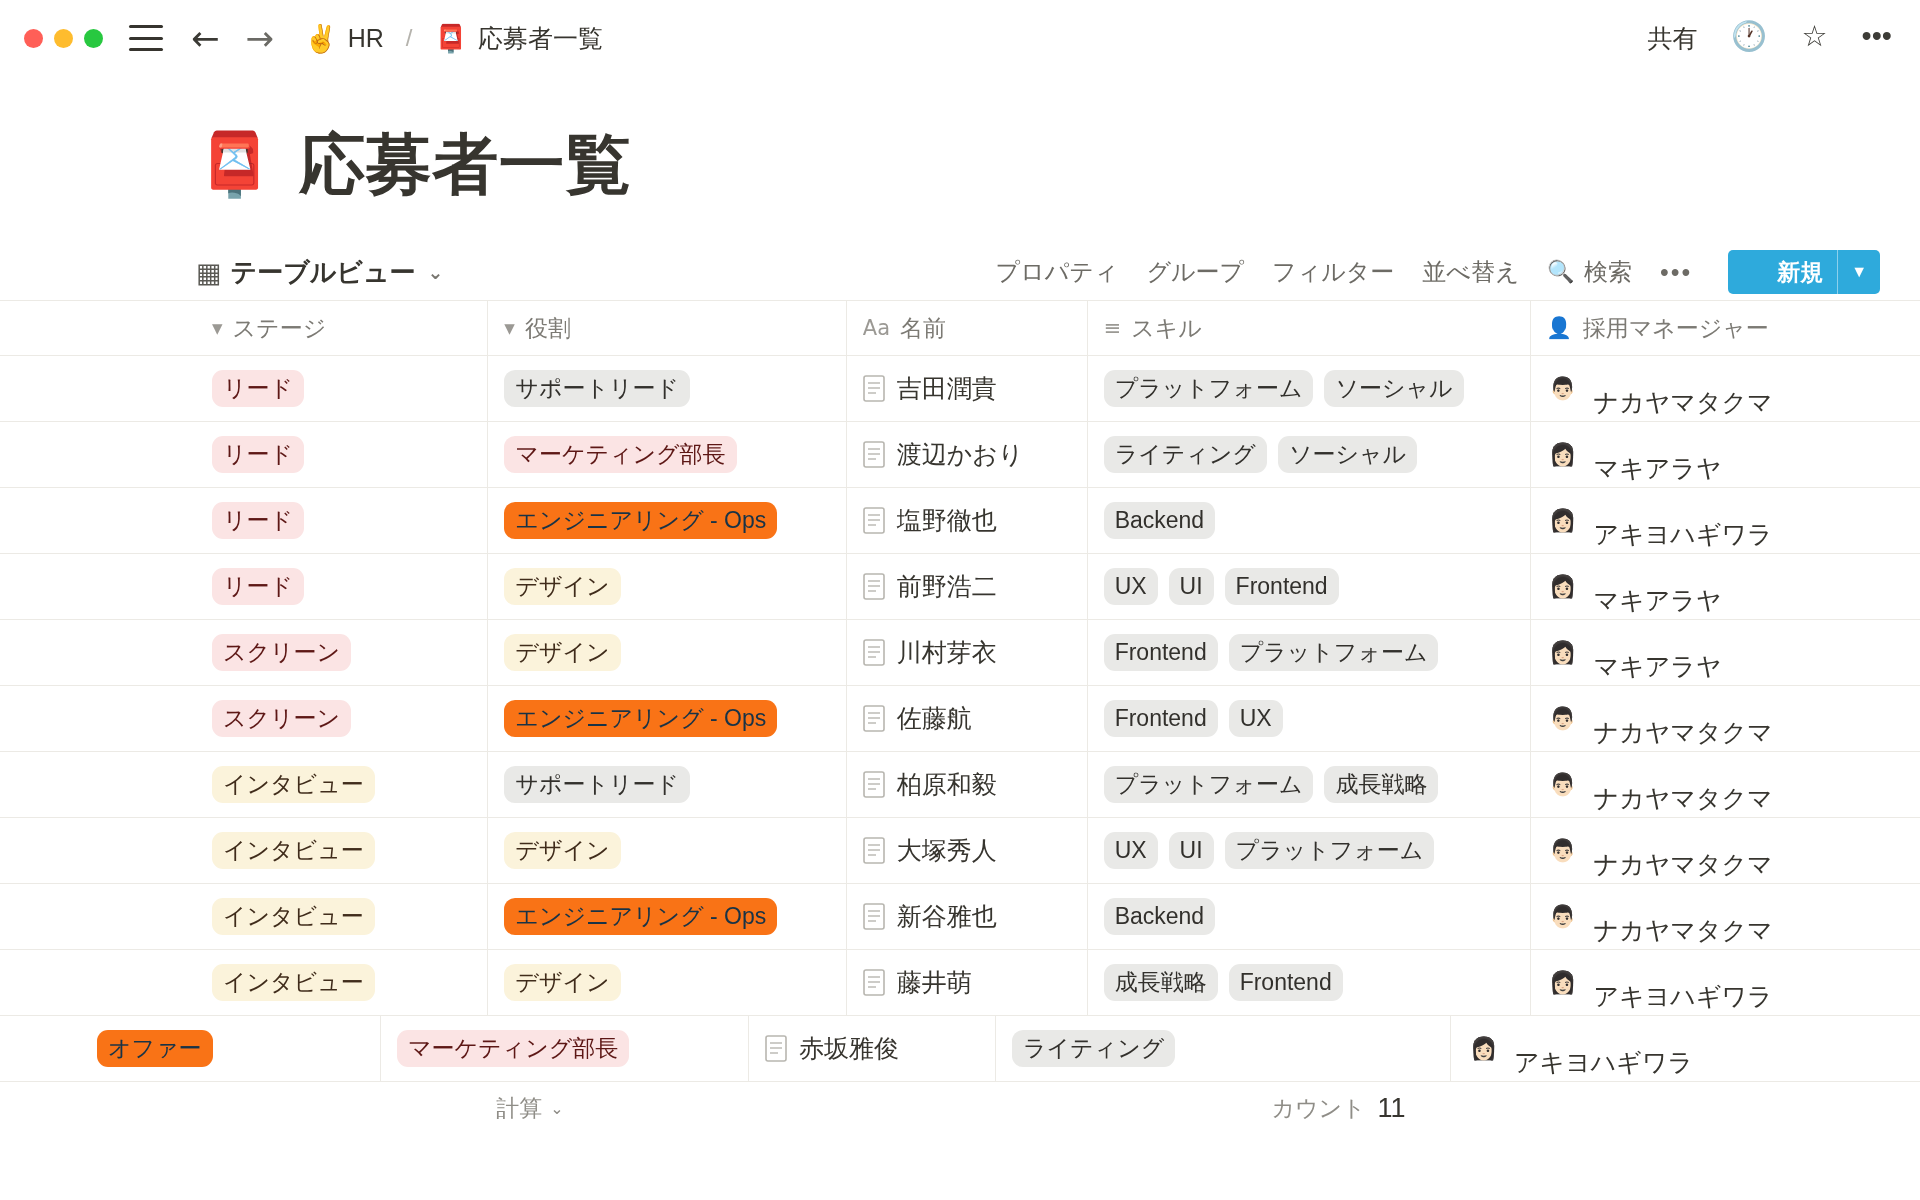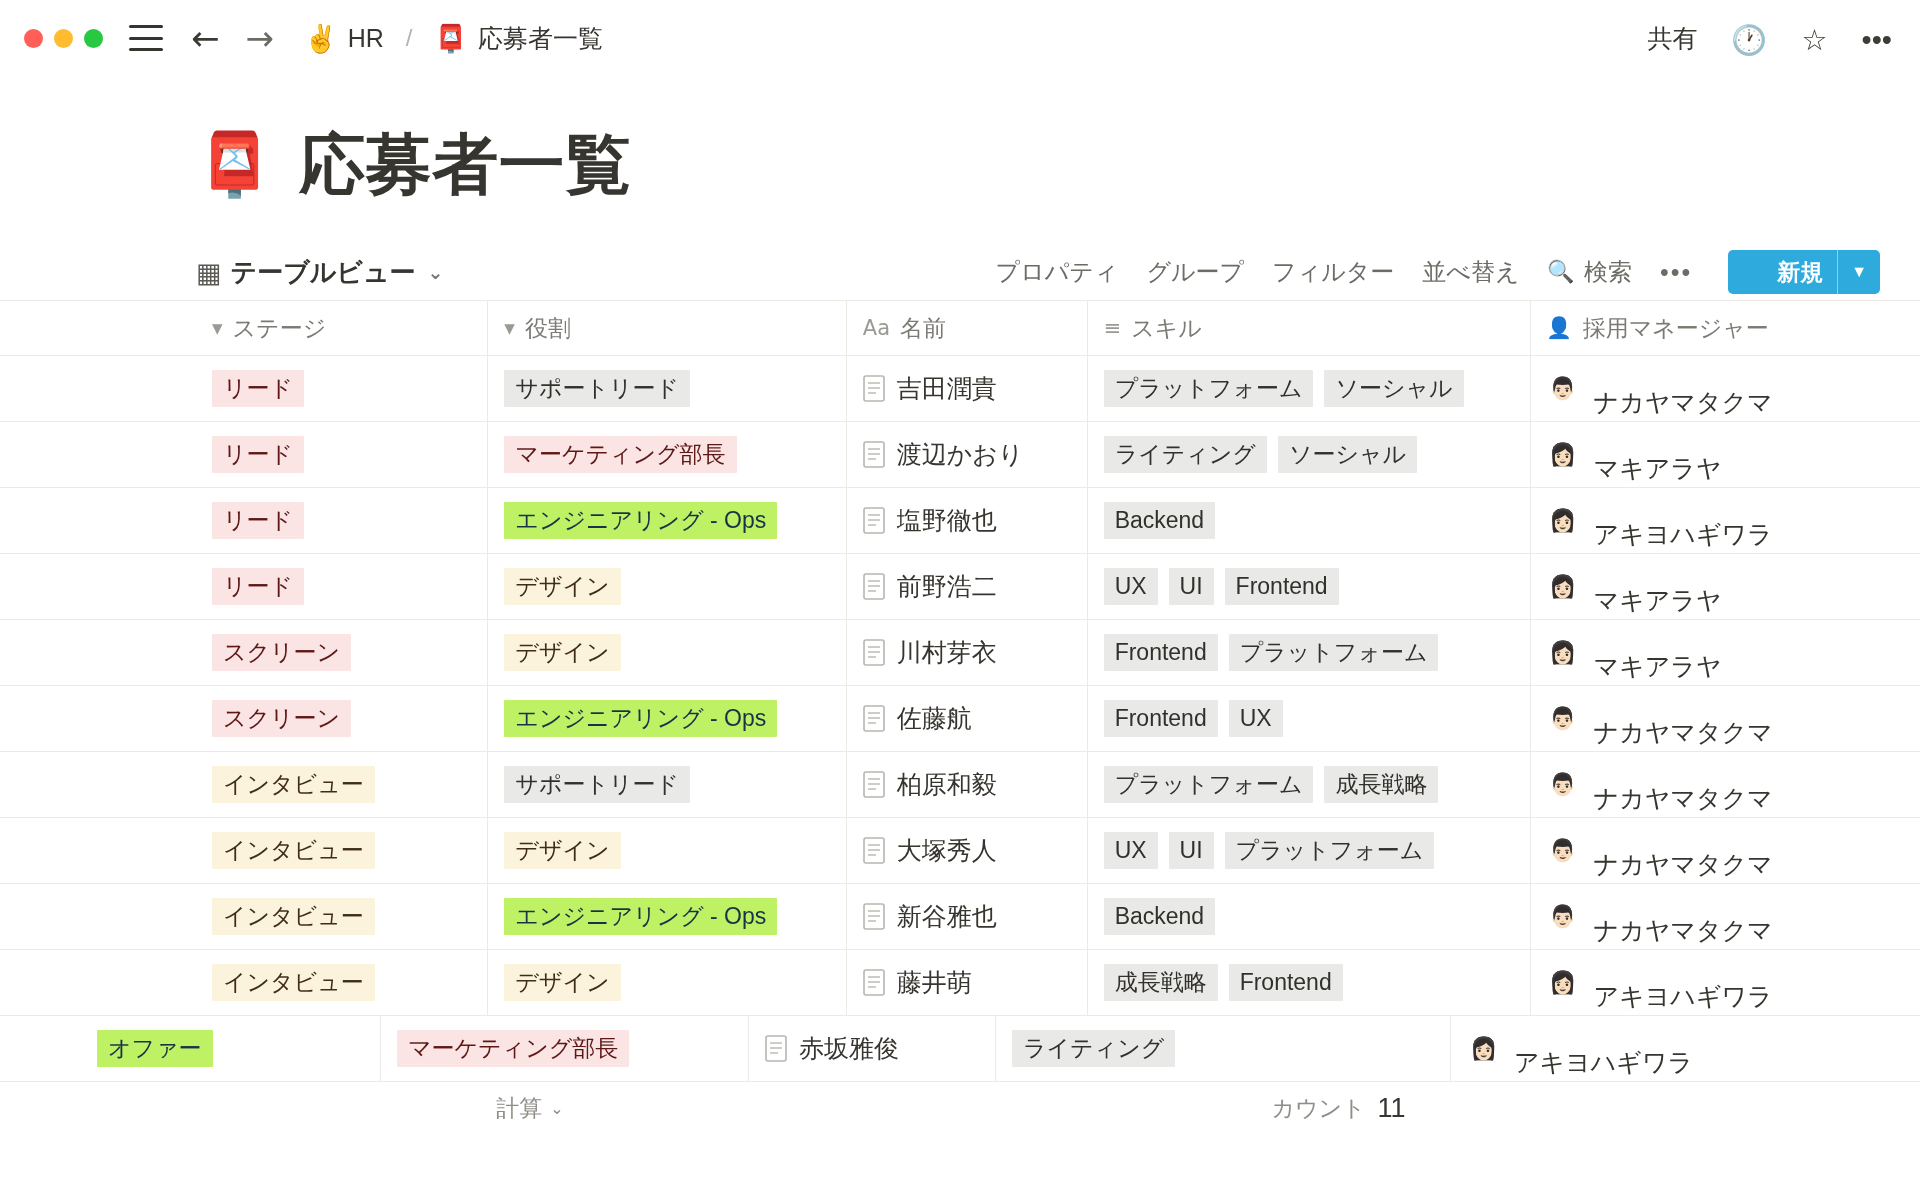--- a/index.html
+++ b/index.html
@@ -51,21 +51,21 @@
     display: flex; align-items: center; gap: 10px;
     font-size: 25px;
     color: #37352f;
   }
   .crumb .emoji { font-size: 27px; line-height: 1; font-family: "DejaVu Sans", sans-serif;}
   .crumb-sep { color: #b5b3ad; margin: 0 12px; font-size: 24px; }
   .crumb-text { font-size: 25px; }
 
   .spacer { flex: 1; }
 
-  .tb-right { display: flex; align-items: flex-end; gap: 34px; }
+  .tb-right { display: flex; align-items: flex-start; gap: 34px; }
   .tb-right .share { font-size: 25px; color: #37352f; }
   .tb-right .gl { font-size: 29px; color: #3d3c37; line-height: 1; }
 
   
   .page {
     padding: 0 0 0 196px;
   }
   .page-title {
     display: flex;
     align-items: center;
@@ -152,28 +152,28 @@
   .c-name   { width: 247px; }
   .c-skill  { width: 455px; }
   .c-mgr    { width: 400px; border-right: none; }
 
   .row.header .cell { font-size: 23px; color: #7c7a74; }
   .hicon { font-size: 21px; color: #9b9994; font-family: "DejaVu Sans", sans-serif; }
 
   .row.data { height: 66px; }
   .tag {
     display: inline-flex; align-items: center;
-    border-radius: 1px;
+    border-radius: 11px;
     padding: 4px 11px;
     font-size: 23px;
     line-height: 1.25;
     white-space: nowrap;
   }
   .tag-pink   { background: #fbe4e4; color: #5d1715; }
-  .tag-blue   { background: #bef264; color: #183347; }
+  .tag-blue   { background: #f97316; color: #183347; }
   .tag-yellow { background: #fbf3db; color: #402c1b; }
   .tag-gray   { background: #e9e9e7; color: #32302c; }
 
   .name-cell { gap: 12px; }
   .doc-ico {
     width: 22px; height: 27px;
     position: relative;
     flex: none;
   }
   .doc-ico svg { display: block; }

